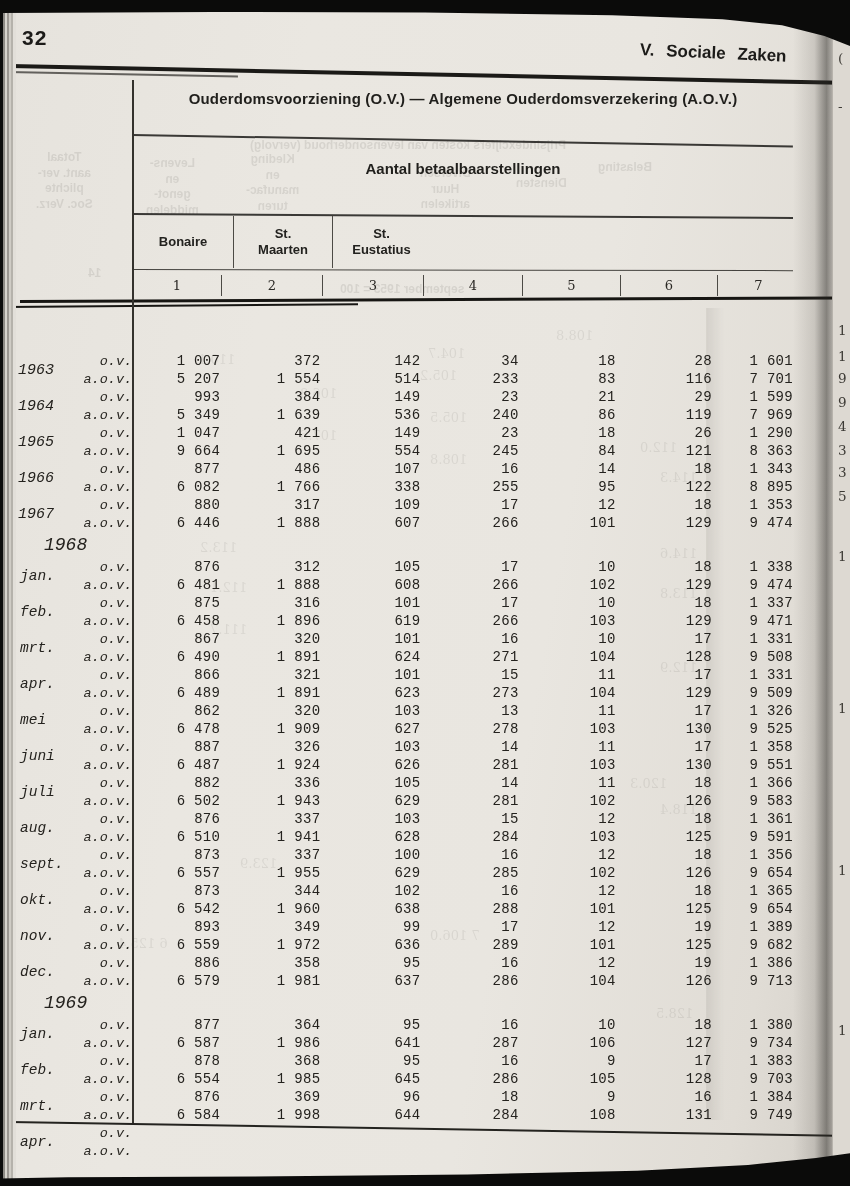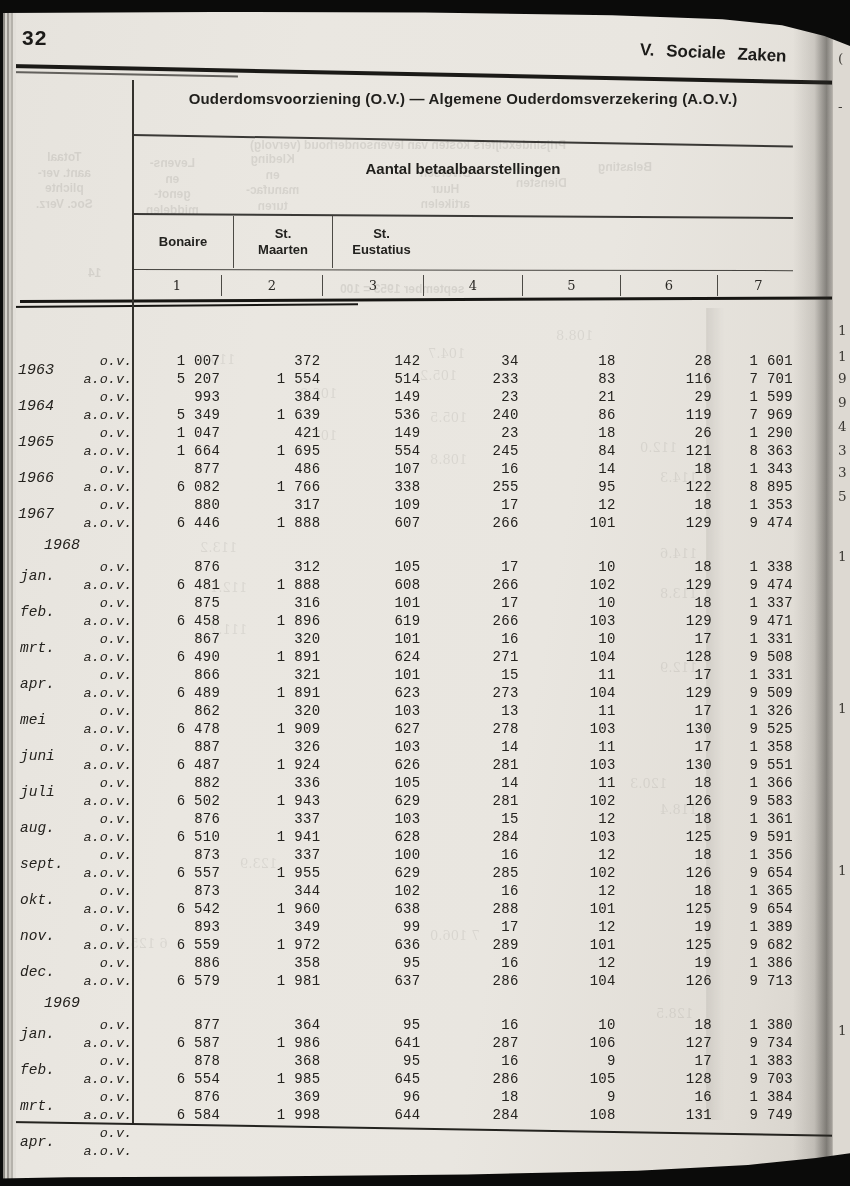--- a/index.html
+++ b/index.html
@@ -46,21 +46,21 @@
     background:linear-gradient(to right,rgba(90,86,80,.12),rgba(90,86,80,0) 65%);border-left:1px solid rgba(50,48,44,.08);}
   .r-bottom{left:10px;top:1121px;width:826px;height:2.4px;background:#24231f;transform:rotate(.95deg);transform-origin:left center;}
   
   table.data{position:absolute;left:18px;top:312px;width:775px;border-collapse:collapse;table-layout:fixed;
     font-family:Liberation Mono, monospace;font-size:14px;color:#24221e;margin-top:40px;}
   table.data td{height:18px;padding:0;line-height:17px;white-space:nowrap;overflow:visible;}
   td.period{font-style:italic;vertical-align:middle;font-size:15px;padding-left:6px;}
   td.period.month{font-size:14.5px;padding-left:2px;}
   td.sub{font-style:italic;font-size:13.5px;text-align:right;padding-right:5px;color:#2a2823;}
   td.val{text-align:right;letter-spacing:.3px;}
-  tr.year-row td{height:26px;font-style:italic;font-size:15px;padding-left:26px;vertical-align:middle;}
+  tr.year-row td{height:26px;font-style:italic;font-size:18px;padding-left:26px;vertical-align:middle;}
   td.vc1{padding-right:15px;} td.vc2{padding-right:5px;} td.vc3{padding-right:20px;}
   td.vc4{padding-right:26px;} td.vc5{padding-right:18px;} td.vc6{padding-right:21px;} td.vc7{padding-right:6px;}
   
   .bleed{position:absolute;left:0;top:0;width:850px;height:1186px;pointer-events:none;z-index:5;}
   .bleed .bw{position:absolute;transform:scaleX(-1);opacity:.13;color:#55534e;font-weight:bold;
     font-size:12px;line-height:1.3;text-align:center;white-space:pre-line;filter:blur(.4px);}
   .bleed .bn{position:absolute;transform:scaleX(-1);opacity:.11;color:#5a5852;
     font-family:"DejaVu Serif",serif;font-size:13px;filter:blur(.4px);}
   .content{position:relative;z-index:10;}
 </style>
@@ -206,21 +206,21 @@
             <td class="val vc1">1 047</td>
             <td class="val vc2">421</td>
             <td class="val vc3">149</td>
             <td class="val vc4">23</td>
             <td class="val vc5">18</td>
             <td class="val vc6">26</td>
             <td class="val vc7">1 290</td>
           </tr>
           <tr>
             <td class="sub">a.o.v.</td>
-            <td class="val vc1">1 664</td>
+            <td class="val vc1">9 664</td>
             <td class="val vc2">1 695</td>
             <td class="val vc3">554</td>
             <td class="val vc4">245</td>
             <td class="val vc5">84</td>
             <td class="val vc6">121</td>
             <td class="val vc7">8 363</td>
           </tr>
           <tr>
             <td rowspan="2" class="period">1966</td>
             <td class="sub">o.v.</td>

